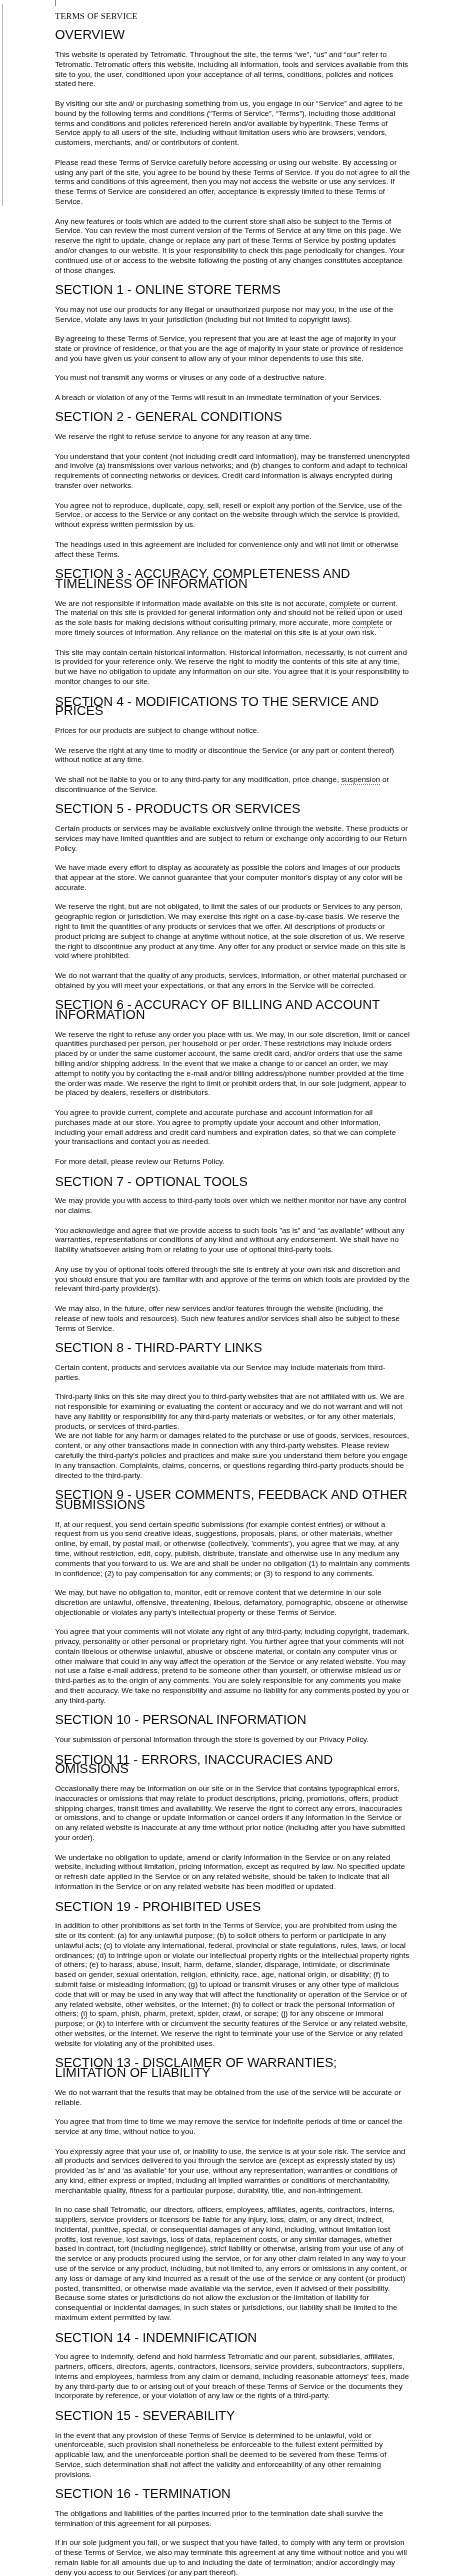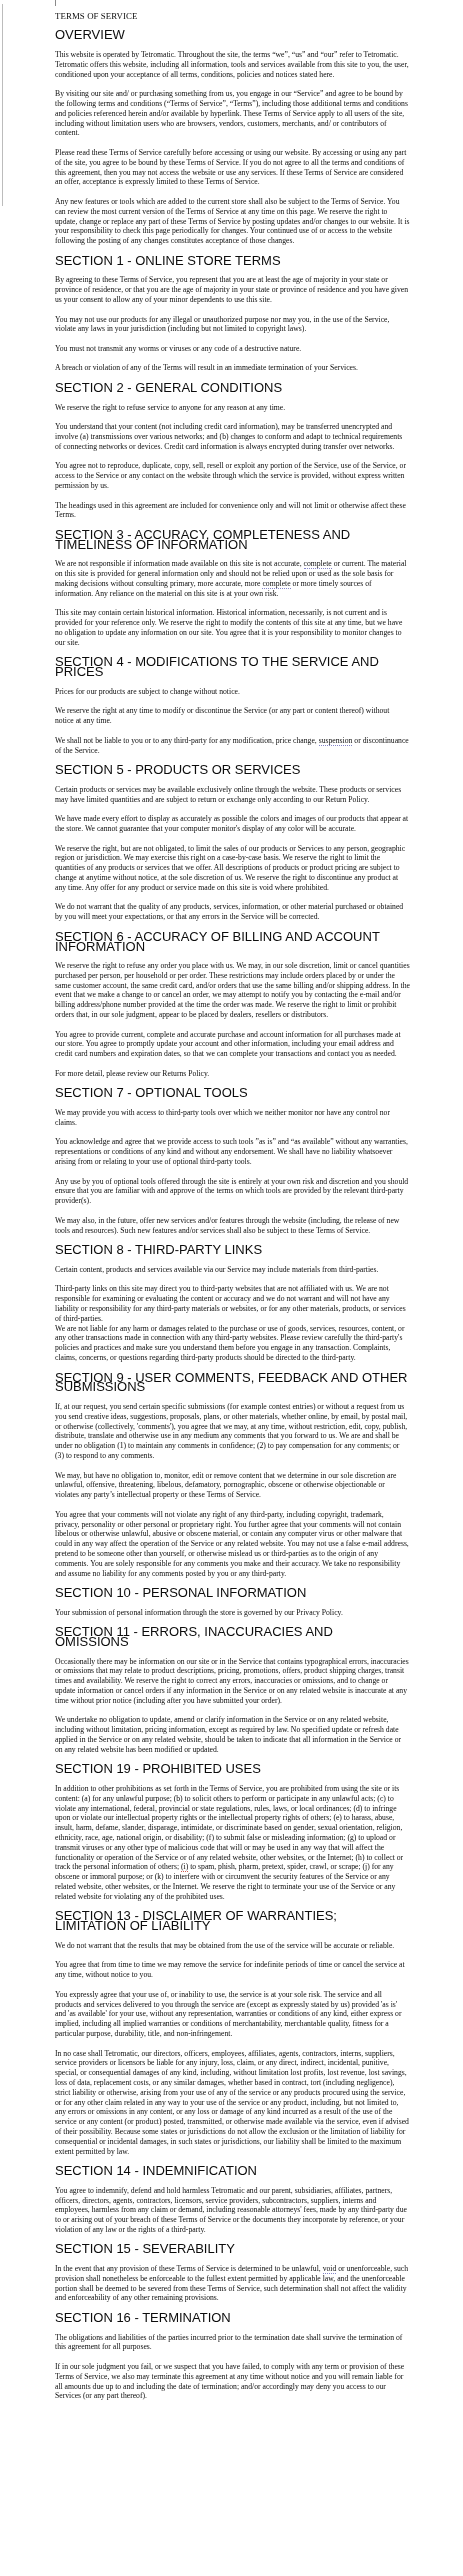--- a/index.html
+++ b/index.html
@@ -34,21 +34,20 @@
     margin: 0 0 9.8px 0;
     line-height: 9.8px;
     color: #0c0c0c;
   }
   p.para {
     font-size: 7.7px;
     margin: 0 0 9.8px 0;
     line-height: 9.8px;
     white-space: pre-line;
     color: #0c0c0c;
-    font-family: Liberation Serif, serif;
   }
   .sq-blue { border-bottom: 0.5px dotted #8585c9; }
   .sq-red  { border-bottom: 0.5px dotted #cf5a50; }
   .page-edge-line {
     position: absolute;
     left: 1.5px;
     top: 4.1px;
     width: 0.5px;
     height: 202px;
     background: #bcbcbc;
@@ -70,22 +69,22 @@
 
 <div class="doc">
   <h1 class="doc-title">TERMS OF SERVICE</h1>
   <div id="doc-blocks">
       <h2 class="sec rich">OVERVIEW</h2>
       <p class="para rich">This website is operated by Tetromatic. Throughout the site, the terms “we”, “us” and “our” refer to Tetromatic. Tetromatic offers this website, including all information, tools and services available from this site to you, the user, conditioned upon your acceptance of all terms, conditions, policies and notices stated here.</p>
       <p class="para rich">By visiting our site and/ or purchasing something from us, you engage in our “Service” and agree to be bound by the following terms and conditions (“Terms of Service”, “Terms”), including those additional terms and conditions and policies referenced herein and/or available by hyperlink. These Terms of Service apply to all users of the site, including without limitation users who are browsers, vendors, customers, merchants, and/ or contributors of content.</p>
       <p class="para rich">Please read these Terms of Service carefully before accessing or using our website. By accessing or using any part of the site, you agree to be bound by these Terms of Service. If you do not agree to all the terms and conditions of this agreement, then you may not access the website or use any services. If these Terms of Service are considered an offer, acceptance is expressly limited to these Terms of Service.</p>
       <p class="para rich">Any new features or tools which are added to the current store shall also be subject to the Terms of Service. You can review the most current version of the Terms of Service at any time on this page. We reserve the right to update, change or replace any part of these Terms of Service by posting updates and/or changes to our website. It is your responsibility to check this page periodically for changes. Your continued use of or access to the website following the posting of any changes constitutes acceptance of those changes.</p>
       <h2 class="sec rich">SECTION 1 - ONLINE STORE TERMS</h2>
+      <p class="para rich">You may not use our products for any illegal or unauthorized purpose nor may you, in the use of the Service, violate any laws in your jurisdiction (including but not limited to copyright laws).</p>
       <p class="para rich">By agreeing to these Terms of Service, you represent that you are at least the age of majority in your state or province of residence, or that you are the age of majority in your state or province of residence and you have given us your consent to allow any of your minor dependents to use this site.</p>
-      <p class="para rich">You may not use our products for any illegal or unauthorized purpose nor may you, in the use of the Service, violate any laws in your jurisdiction (including but not limited to copyright laws).</p>
       <p class="para rich">You must not transmit any worms or viruses or any code of a destructive nature.</p>
       <p class="para rich">A breach or violation of any of the Terms will result in an immediate termination of your Services.</p>
       <h2 class="sec rich">SECTION 2 - GENERAL CONDITIONS</h2>
       <p class="para rich">We reserve the right to refuse service to anyone for any reason at any time.</p>
       <p class="para rich">You understand that your content (not including credit card information), may be transferred unencrypted and involve (a) transmissions over various networks; and (b) changes to conform and adapt to technical requirements of connecting networks or devices. Credit card information is always encrypted during transfer over networks.</p>
       <p class="para rich">You agree not to reproduce, duplicate, copy, sell, resell or exploit any portion of the Service, use of the Service, or access to the Service or any contact on the website through which the service is provided, without express written permission by us.</p>
       <p class="para rich">The headings used in this agreement are included for convenience only and will not limit or otherwise affect these Terms.</p>
       <h2 class="sec rich">SECTION 3 - ACCURACY, COMPLETENESS AND TIMELINESS OF INFORMATION</h2>
       <p class="para rich">We are not responsible if information made available on this site is not accurate, <span class="sq-blue">complete</span> or current. The material on this site is provided for general information only and should not be relied upon or used as the sole basis for making decisions without consulting primary, more accurate, more <span class="sq-blue">complete</span> or more timely sources of information. Any reliance on the material on this site is at your own risk.</p>
       <p class="para rich">This site may contain certain historical information. Historical information, necessarily, is not current and is provided for your reference only. We reserve the right to modify the contents of this site at any time, but we have no obligation to update any information on our site. You agree that it is your responsibility to monitor changes to our site.</p>

